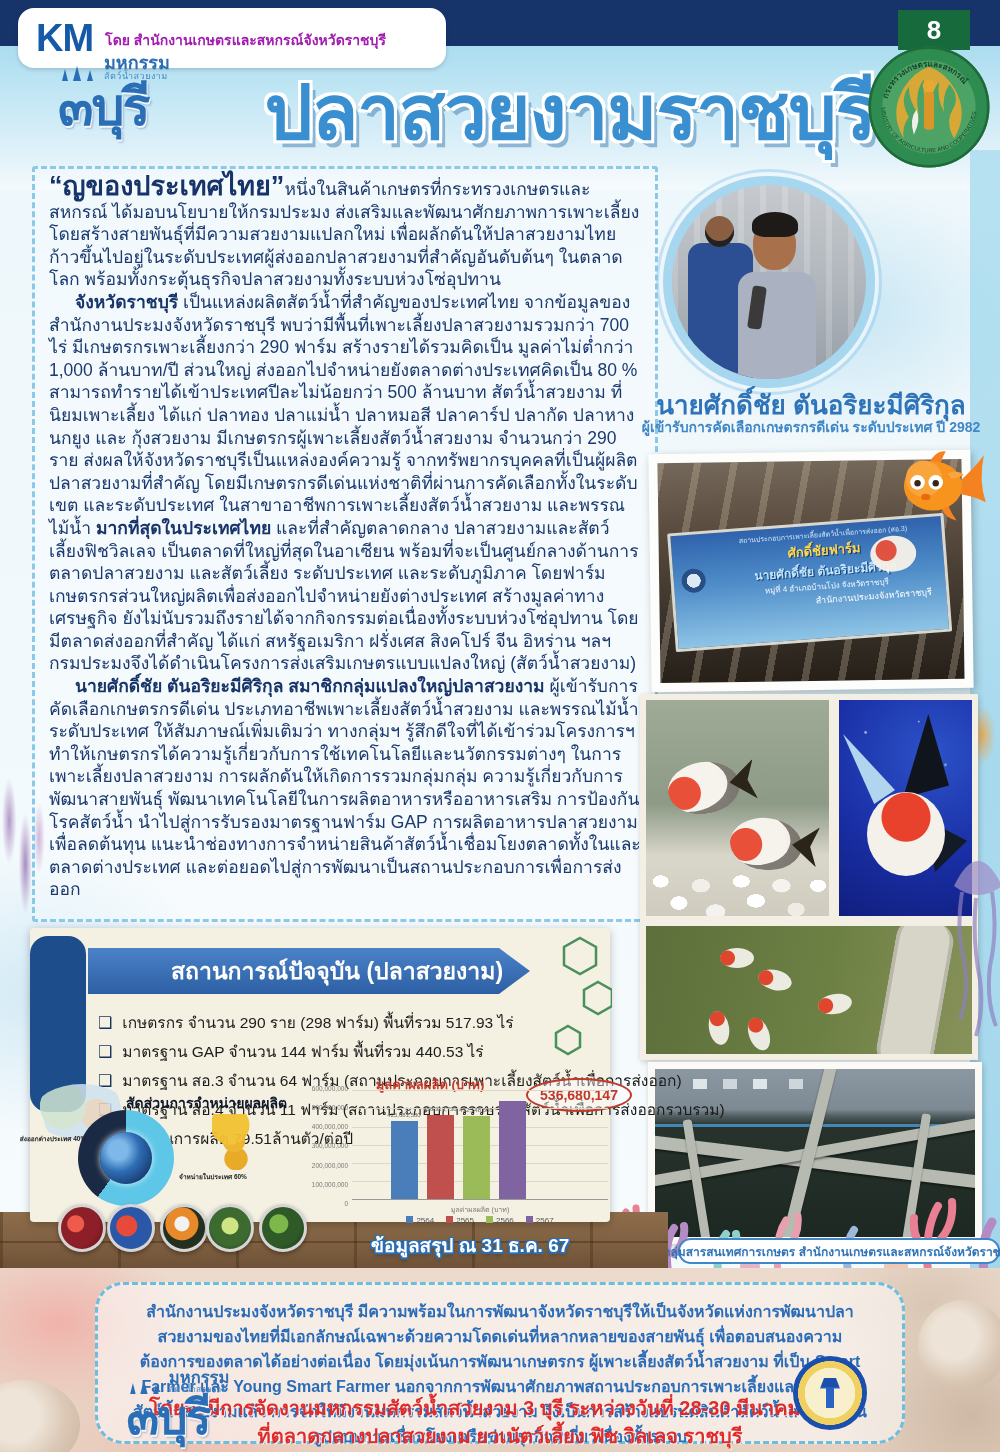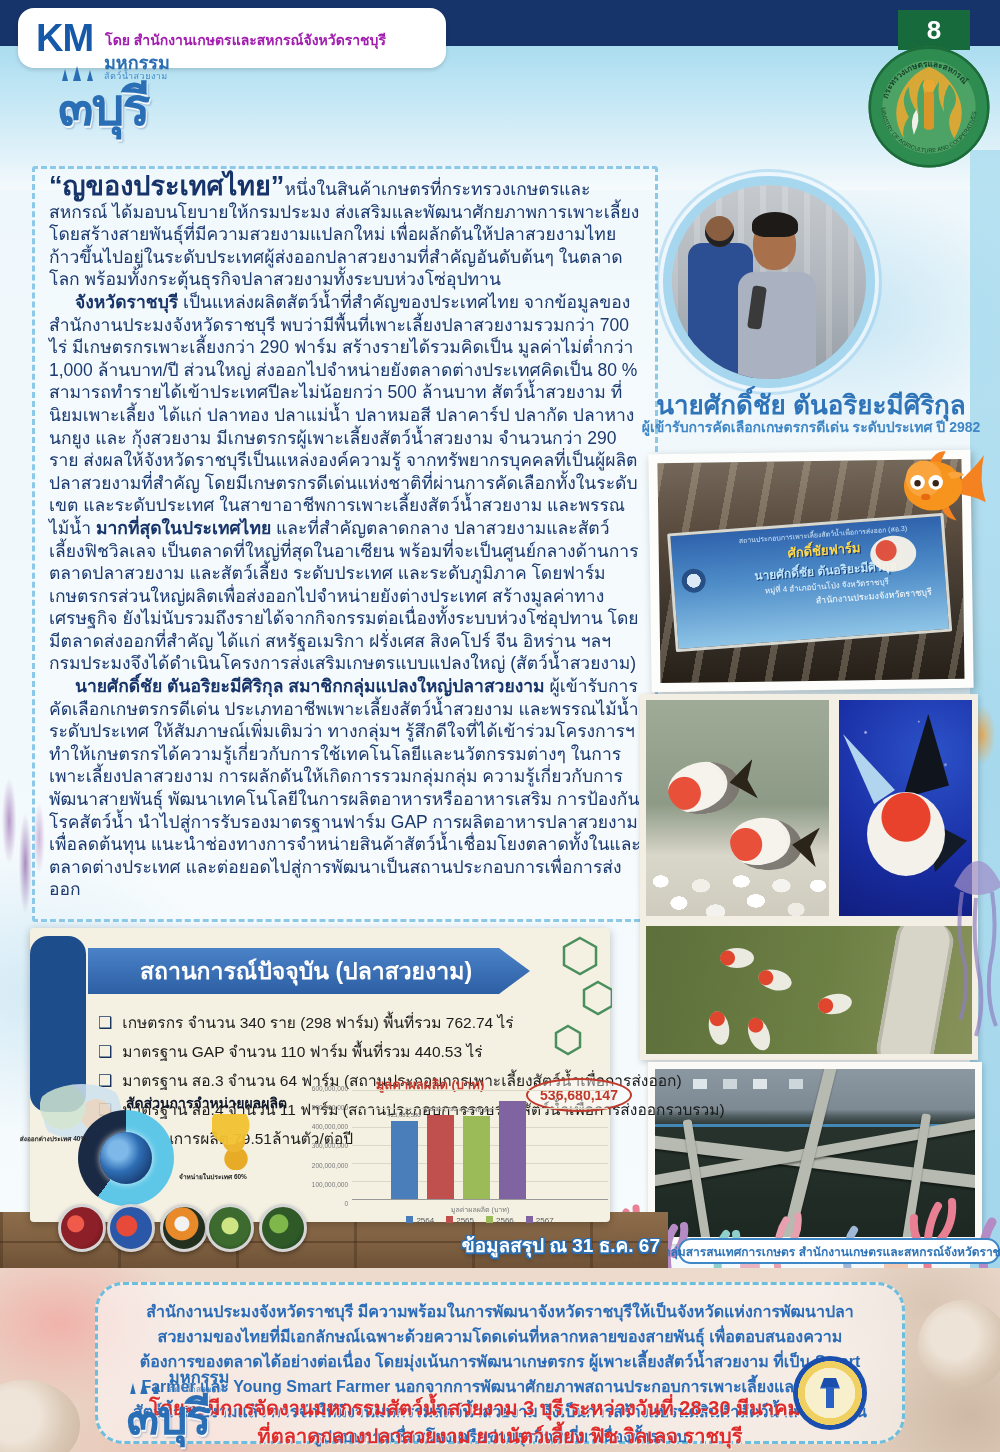--- a/index.html
+++ b/index.html
@@ -170,21 +170,21 @@
   .credit-pill{left:678px;top:1238px;width:322px;height:26px;border:2px solid #3f87c6;border-radius:14px;
     background:#fff;display:flex;align-items:center;justify-content:center;font-size:12px;font-weight:bold;color:#2f74b8;white-space:nowrap}
 
   
   .info-panel{left:30px;top:928px;width:580px;height:294px;background:#f4f1e3;border-radius:4px;
     box-shadow:0 2px 8px rgba(0,0,0,.25)}
   .ip-tab{position:absolute;left:0;top:8px;width:56px;height:176px;background:#1e4d8c;border-radius:18px}
   .ip-banner{position:absolute;left:58px;top:20px;width:442px;height:46px;
     background:linear-gradient(180deg,#4a82c8 0%,#2d5fa4 100%);
     clip-path:polygon(0 0,93% 0,100% 50%,93% 100%,0 100%);
-    display:flex;align-items:center;padding-left:52px;color:#fff;font-size:23px;font-weight:bold}
+    display:flex;align-items:center;padding-left:83px;color:#fff;font-size:23px;font-weight:bold}
   .ip-hex{position:absolute;left:498px;top:2px;width:84px;height:140px}
   .ip-bullets{position:absolute;left:68px;top:80px;width:500px}
   .bullet{display:flex;gap:10px;font-size:15.5px;color:#1c1c1c;line-height:29px;white-space:nowrap}
   .bullet .cb{color:#14315e;font-size:16px;font-weight:bold}
   .ip-worldmap{position:absolute;left:4px;top:156px;width:96px;height:56px;border-radius:50%;opacity:.85;
     background:radial-gradient(circle at 30% 40%, #cfe4d2 0 30%, transparent 31%),
                radial-gradient(circle at 65% 55%, #e8d3c0 0 22%, transparent 23%),
                radial-gradient(circle at 50% 50%, #cfe2ef 0 70%, transparent 71%)}
   .pie-title{position:absolute;left:96px;top:164px;font-size:14px;font-weight:bold;color:#0f172a;white-space:nowrap}
   .pie{position:absolute;left:48px;top:182px;width:96px;height:96px;border-radius:50%}
@@ -216,21 +216,21 @@
     font-size:8px;color:#555}
   .bar-legend i{display:inline-block;width:7px;height:7px;margin-right:3px}
 
   .mcirc{top:1204px;width:48px;height:48px;border:3px solid #d5d5d5;border-radius:50%;box-shadow:0 2px 4px rgba(0,0,0,.35)}
   .mc1{left:58px;background:radial-gradient(circle at 35% 40%, #f05a4a 0 8px, #8c1f28 9px 60%, #5e1218 100%)}
   .mc2{left:107px;background:radial-gradient(circle at 40% 45%, #e84a3a 0 10px, #2b57a8 11px 70%, #173463 100%)}
   .mc3{left:160px;background:radial-gradient(circle at 45% 40%, #f2f2f2 0 7px, #e88a2a 8px 16px, #23301f 17px 100%)}
   .mc4{left:206px;background:radial-gradient(circle at 50% 45%, #cfe482 0 8px, #3d6b2f 9px 60%, #1f3a1a 100%)}
   .mc5{left:259px;background:radial-gradient(circle at 40% 40%, #7fb84a 0 9px, #2f5a28 10px 60%, #16301a 100%)}
 
-  .data-note{left:404px;top:1230px;width:256px;text-align:right;font-size:19px;font-weight:bold;color:#fff;
+  .data-note{left:371px;top:1230px;width:256px;text-align:left;font-size:19px;font-weight:bold;color:#fff;
     text-shadow:-1.5px -1.5px 0 #2a6fb5,1.5px -1.5px 0 #2a6fb5,-1.5px 1.5px 0 #2a6fb5,1.5px 1.5px 0 #2a6fb5,0 3px 4px rgba(0,0,0,.4)}
 
   
   .footer-box{left:95px;top:1282px;width:810px;height:162px;border:3px dashed #6bbede;border-radius:28px;
     background:rgba(255,255,255,.55);padding:14px 34px 0 34px;text-align:center}
   .footer-box .fp{font-size:16px;line-height:25px;color:#2b6cb8;font-weight:bold}
   .fred{left:95px;width:810px;text-align:center;font-weight:bold;color:#e02b2b}
   .fred1{top:1392px;font-size:20px;text-shadow:1px 1px 0 rgba(255,255,255,.8)}
   .fred2{top:1420px;font-size:20px;text-shadow:1px 1px 0 rgba(255,255,255,.8)}
   .prov-seal{left:793px;top:1356px;width:74px;height:74px;border-radius:50%;border:3px solid #1b4fae;
@@ -274,20 +274,21 @@
         <path d="M4 16 L7 4 L10 16 Z M15 16 L19 1 L23 16 Z M29 16 L32 5 L35 16 Z" fill="#2a6fb5"></path>
       </svg>
       <div>
         <div class="f-mhk">มหกรรม</div>
         <div class="f-sub">สัตว์น้ำสวยงาม</div>
       </div>
     </div>
     <div class="f-big">๓บุรี</div>
   </div>
 
+  <div class="abs main-title">ปลาสวยงามราชบุรี</div>
 
   <svg class="abs seal" viewBox="0 0 100 100">
     <circle cx="50" cy="50" r="48" fill="#2f8c50"></circle>
     <circle cx="50" cy="50" r="47" fill="none" stroke="#1d6b3a" stroke-width="2"></circle>
     <circle cx="50" cy="50" r="37" fill="#4da265"></circle>
     <path d="M30 75 Q18 55 30 35 Q38 22 50 18 Q62 22 70 35 Q82 55 70 75 Q62 62 70 50 Q74 40 66 32 Q60 42 62 54 Q56 44 58 30 Q50 40 52 56 Q44 44 46 28 Q38 38 42 56 Q34 46 34 34 Q26 44 34 58 Q28 66 30 75 Z" fill="#e8a832" opacity=".9"></path>
     <rect x="46" y="38" width="8" height="30" rx="3" fill="#d9972a"></rect>
     <circle cx="50" cy="33" r="5" fill="#e8a832"></circle>
     <path d="M38 72 Q44 60 40 52 Q34 60 38 72 Z" fill="#f0efe8"></path>
     <defs>
@@ -404,25 +405,25 @@
     <svg class="ip-hex" viewBox="0 0 84 140">
       <g fill="none" stroke="#4a8f5c" stroke-width="2.5">
         <path d="M52 8 L68 17 L68 35 L52 44 L36 35 L36 17 Z"></path>
         <path d="M70 52 L84 60 L84 76 L70 84 L56 76 L56 60 Z"></path>
         <path d="M40 96 L52 103 L52 117 L40 124 L28 117 L28 103 Z"></path>
       </g>
     </svg>
     <div class="ip-bullets">
         <div class="bullet">
           <span class="cb">❑</span>
-          <span>เกษตรกร จำนวน 340 ราย (298 ฟาร์ม) พื้นที่รวม 762.74 ไร่</span>
+          <span>เกษตรกร จำนวน 290 ราย (298 ฟาร์ม) พื้นที่รวม 517.93 ไร่</span>
         </div>
         <div class="bullet">
           <span class="cb">❑</span>
-          <span>มาตรฐาน GAP จำนวน 110 ฟาร์ม พื้นที่รวม 440.53 ไร่</span>
+          <span>มาตรฐาน GAP จำนวน 144 ฟาร์ม พื้นที่รวม 440.53 ไร่</span>
         </div>
         <div class="bullet">
           <span class="cb">❑</span>
           <span>มาตรฐาน สอ.3 จำนวน 64 ฟาร์ม (สถานประกอบการเพาะเลี้ยงสัตว์น้ำเพื่อการส่งออก)</span>
         </div>
         <div class="bullet">
           <span class="cb">❑</span>
           <span>มาตรฐาน สอ.4 จำนวน 11 ฟาร์ม (สถานประกอบการรวบรวมสัตว์น้ำเพื่อการส่งออกรวบรวม)</span>
         </div>
         <div class="bullet">

